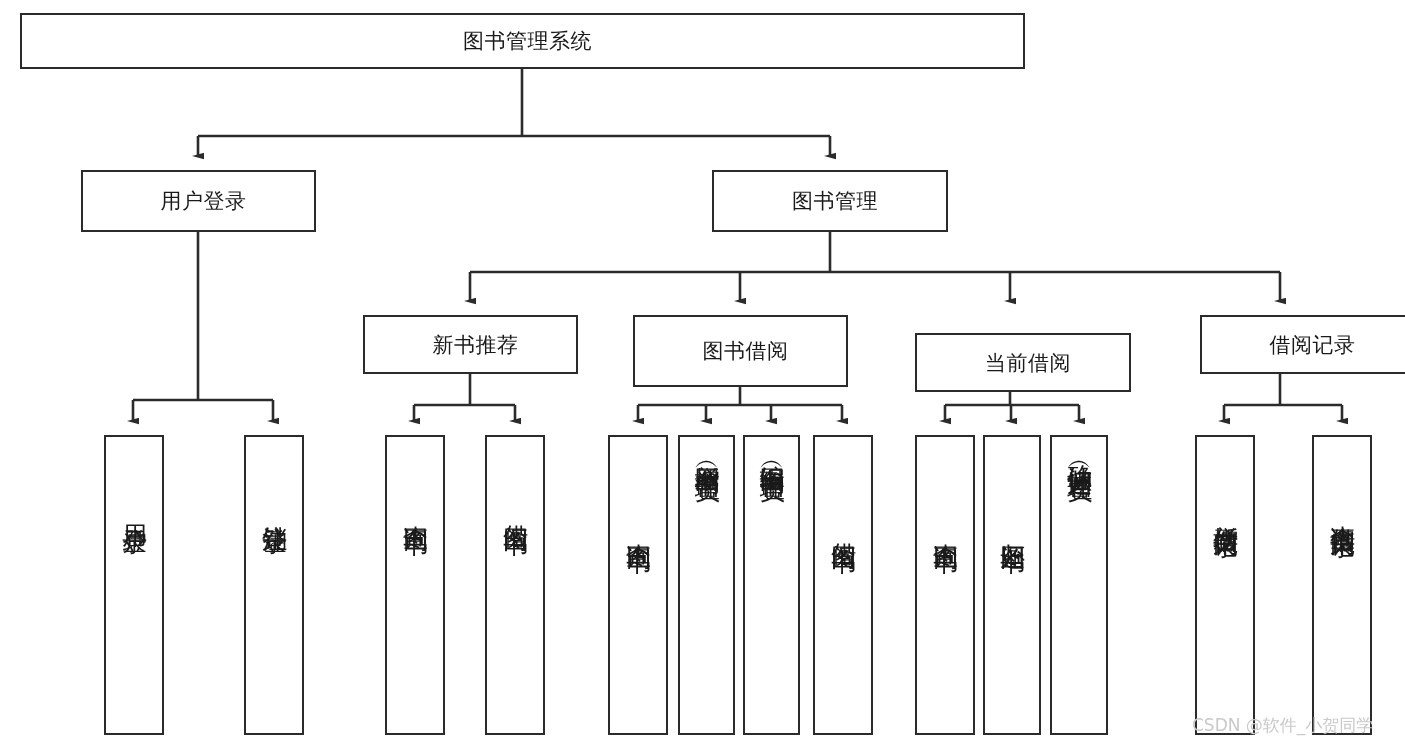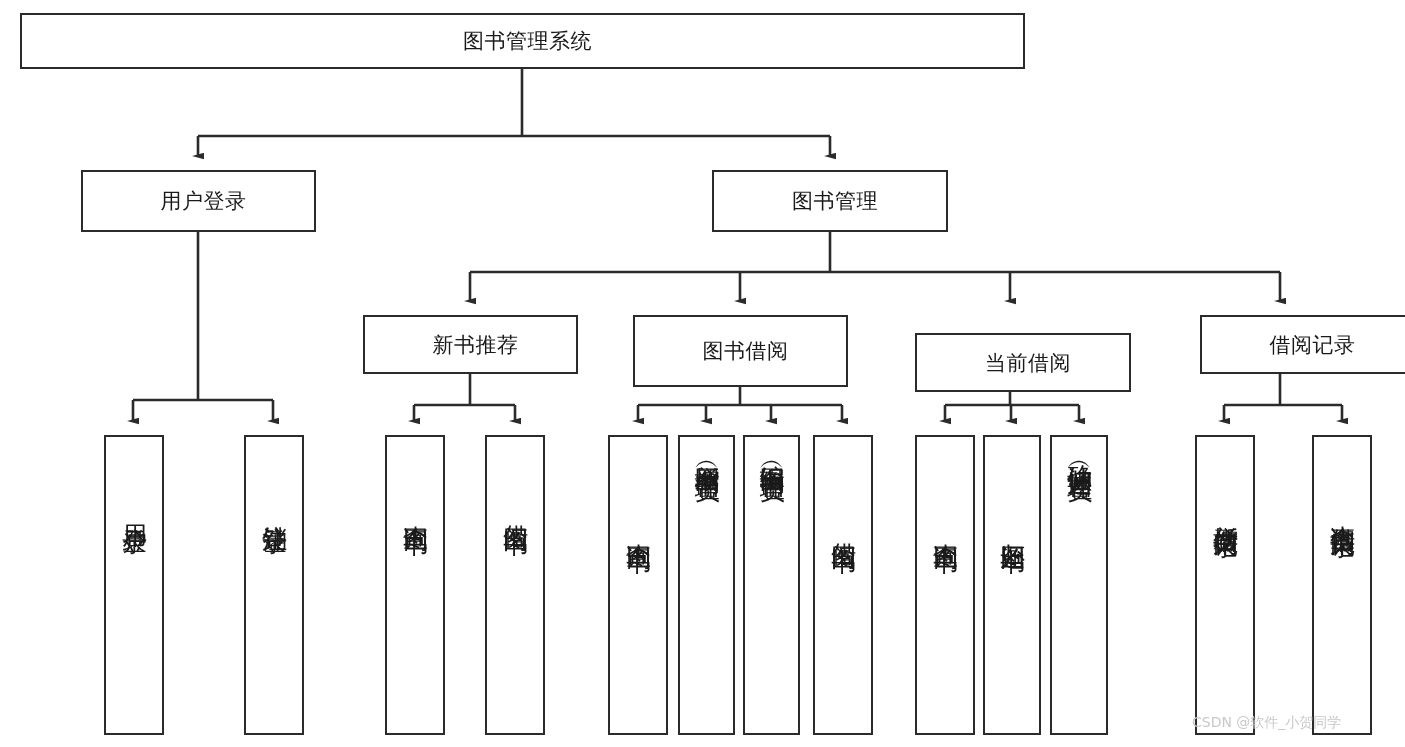--- a/index.html
+++ b/index.html
@@ -61,21 +61,21 @@
   .node.v.midlow .vtext {
     margin-top: 80px;
   }
   .node.v.top .vtext {
     margin-top: 2px;
   }
   .watermark {
     position: absolute;
     left: 1192px;
     top: 714px;
-    font-size: 14px;
+    font-size: 17px;
     color: #c9c9c9;
     white-space: nowrap;
     z-index: 5;
     font-family: "DejaVu Sans", "Liberation Sans", sans-serif;
   }
 </style>
 </head>
 <body>
 
 <div id="canvas">

